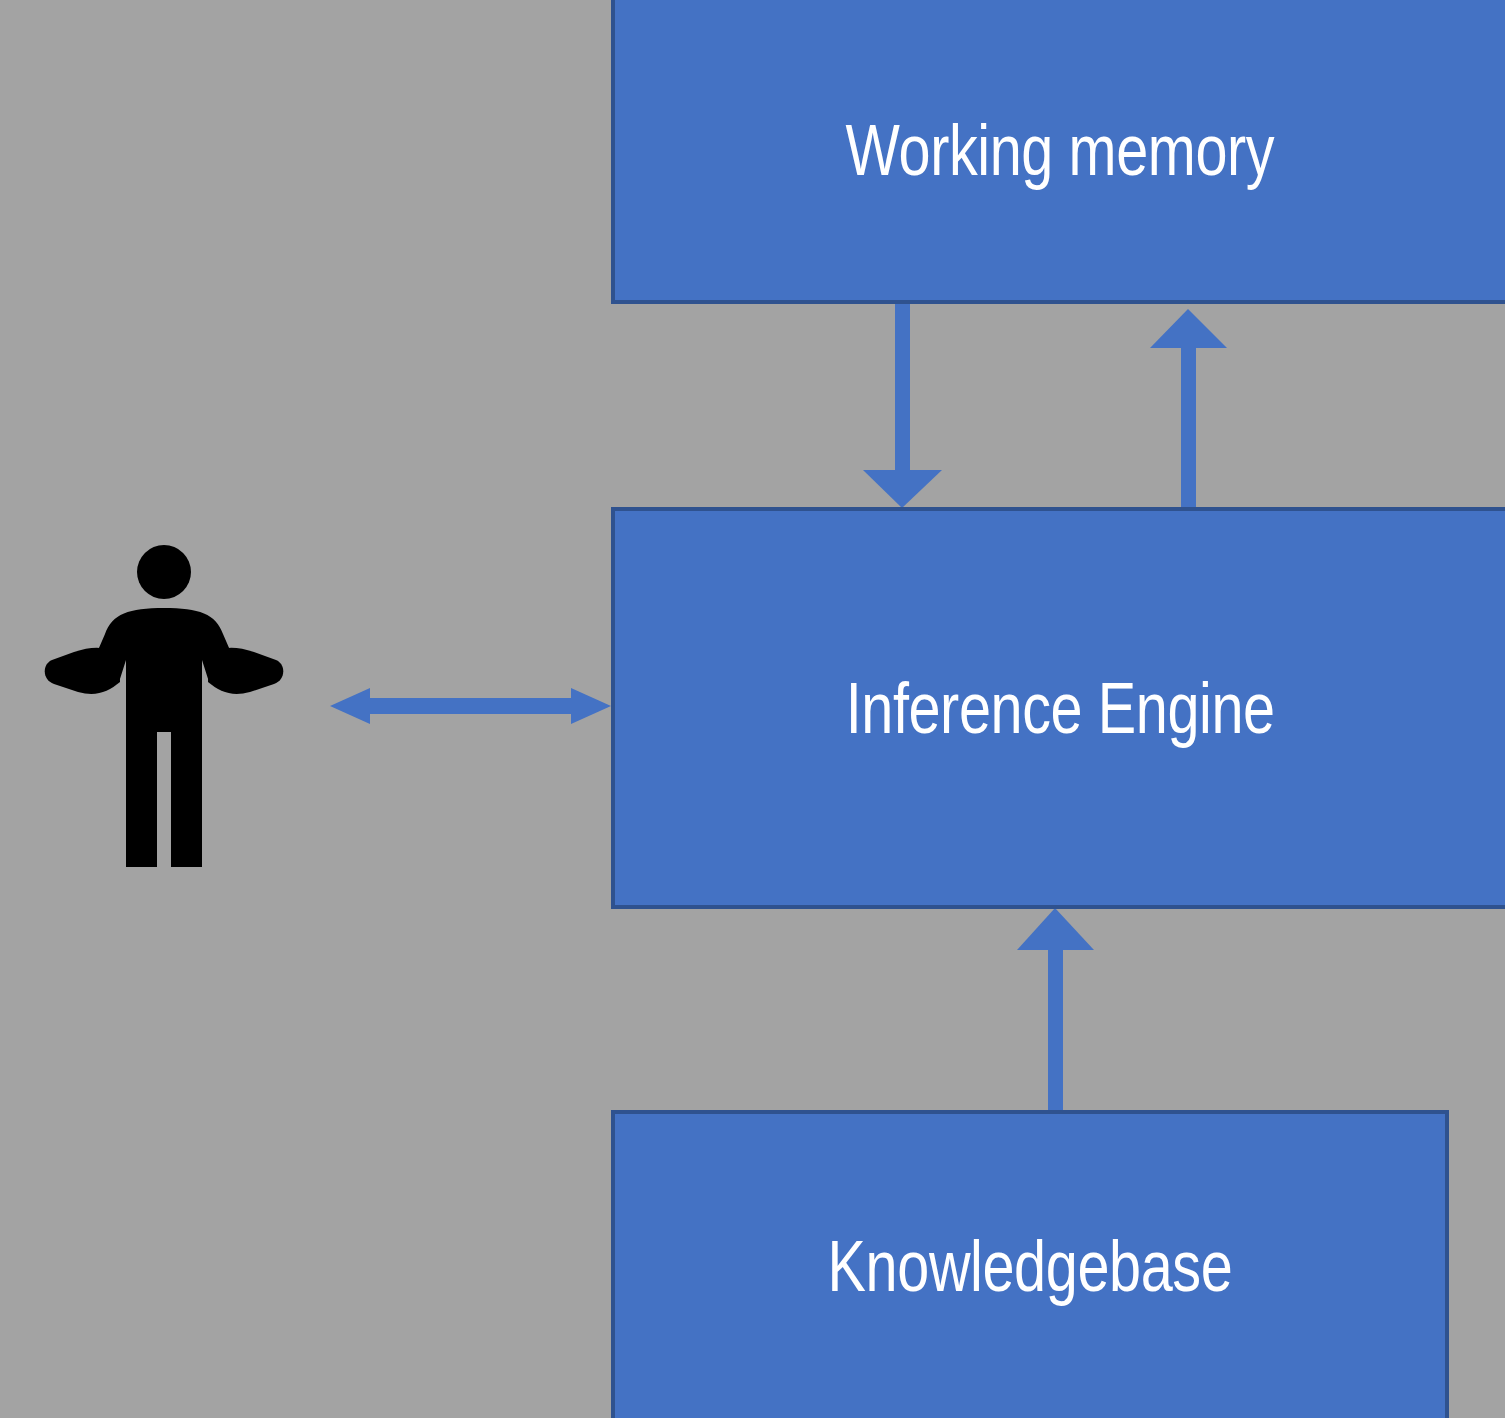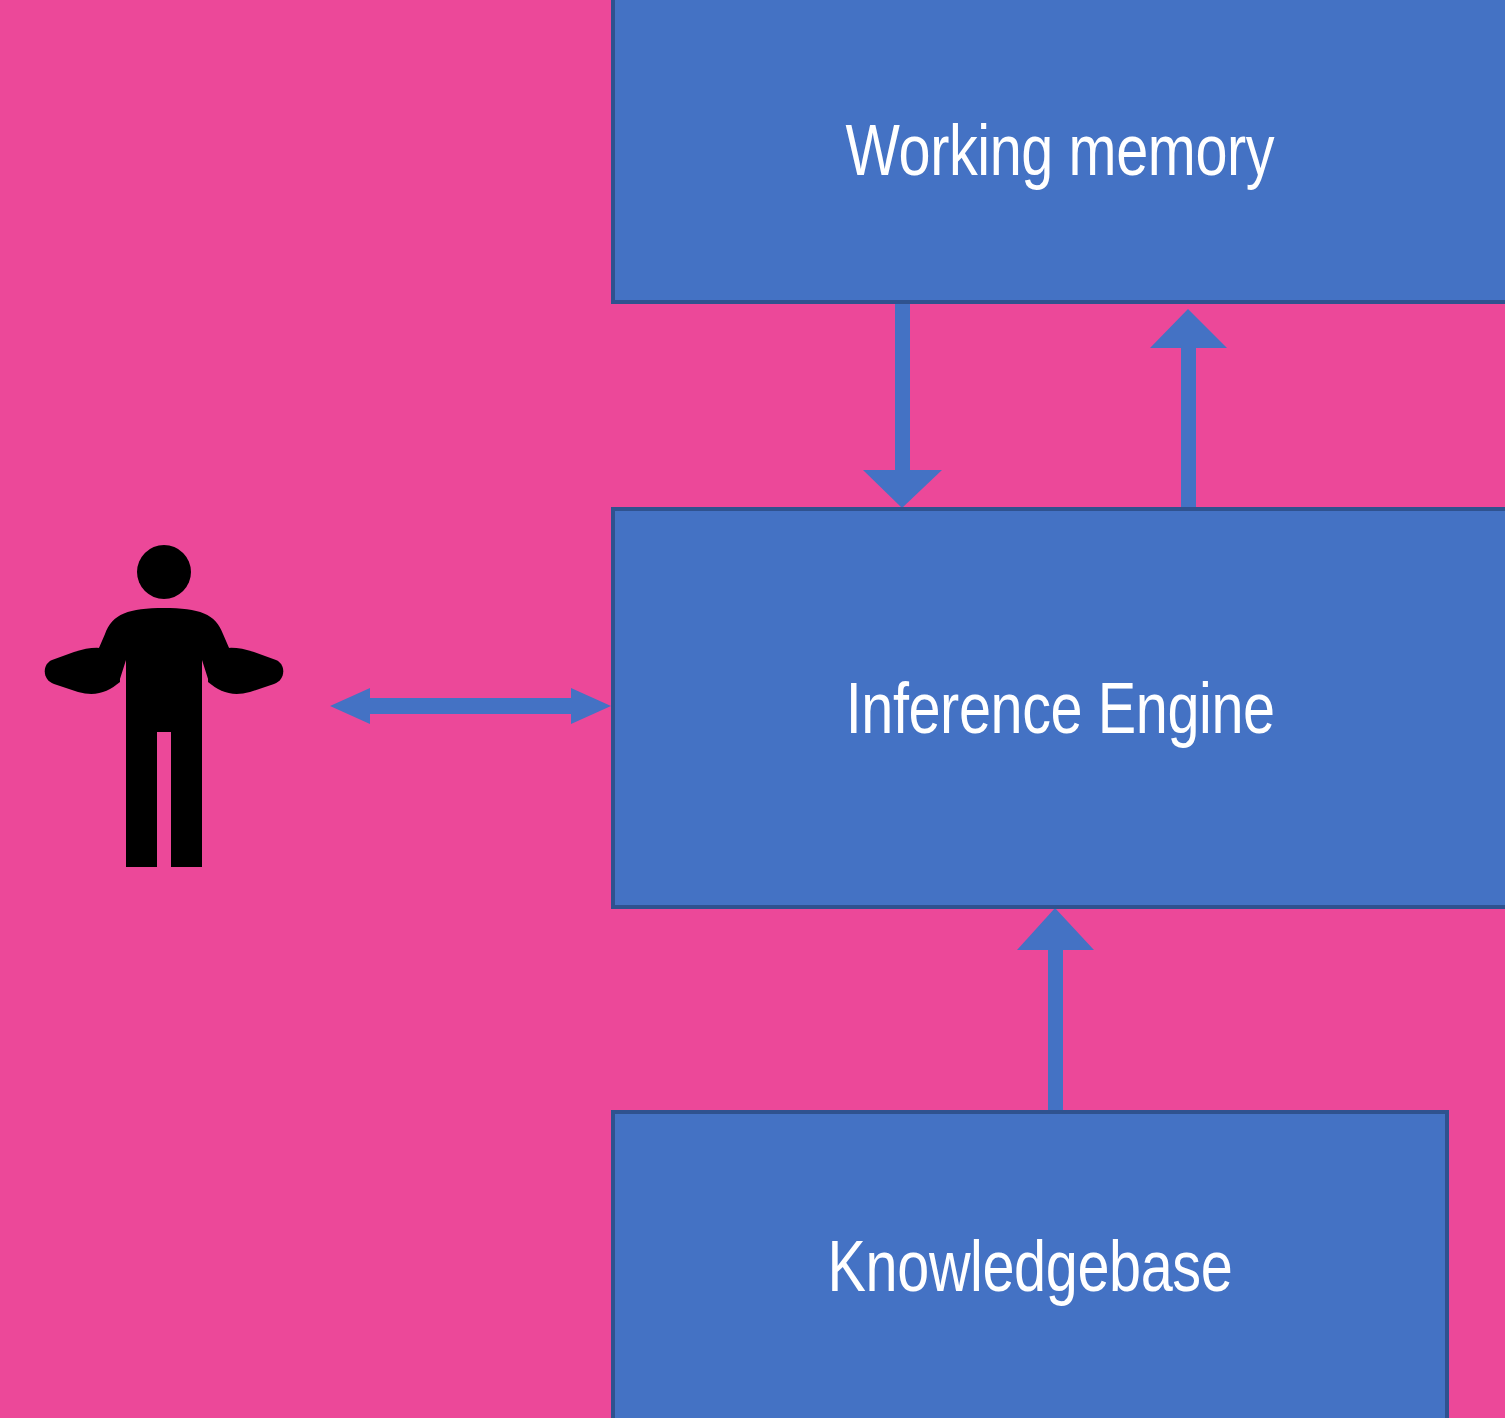--- a/index.html
+++ b/index.html
@@ -4,21 +4,21 @@
 <style>
   html, body {
     margin: 0;
     padding: 0;
     background: #4a704a;
   }
   #canvas {
     position: relative;
     width: 1505px;
     height: 1418px;
-    background: #ec4899;
+    background: #a3a3a3;
     overflow: hidden;
     font-family: "Liberation Sans", sans-serif;
   }
 
   
   .node {
     position: absolute;
     box-sizing: border-box;
     background: #4472c4;
     border: 4px solid #2f528f;

